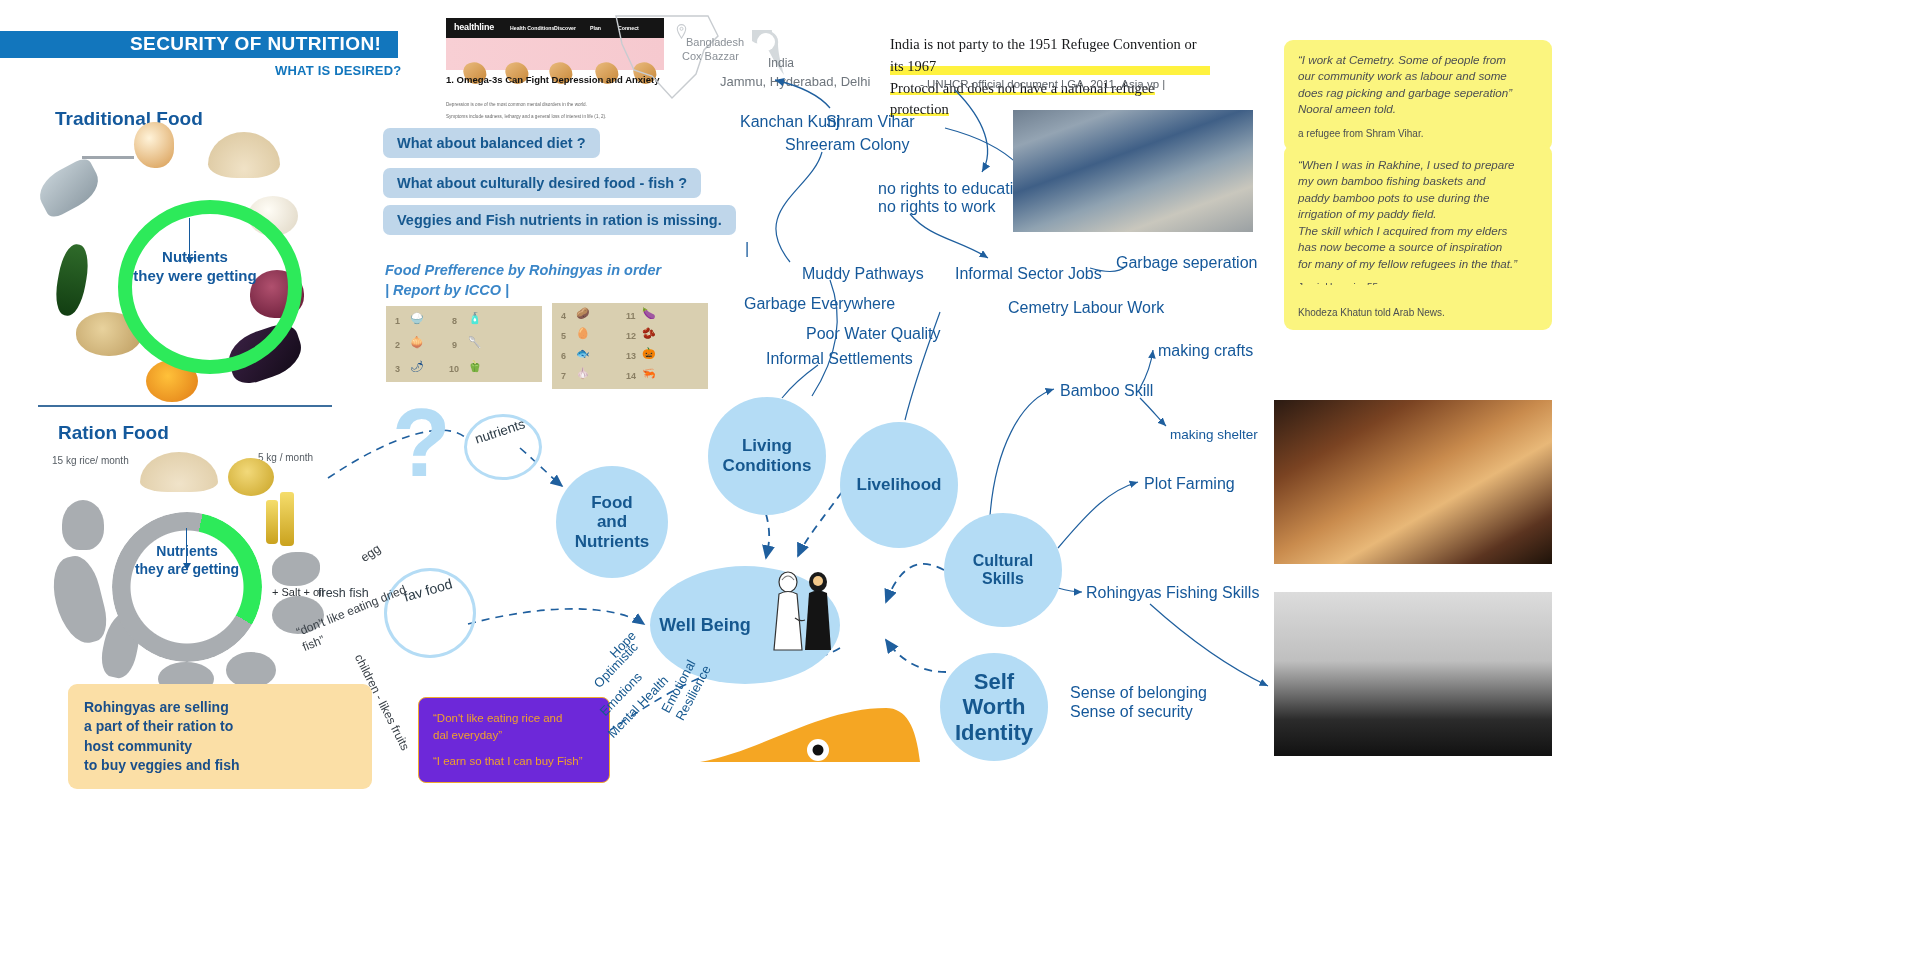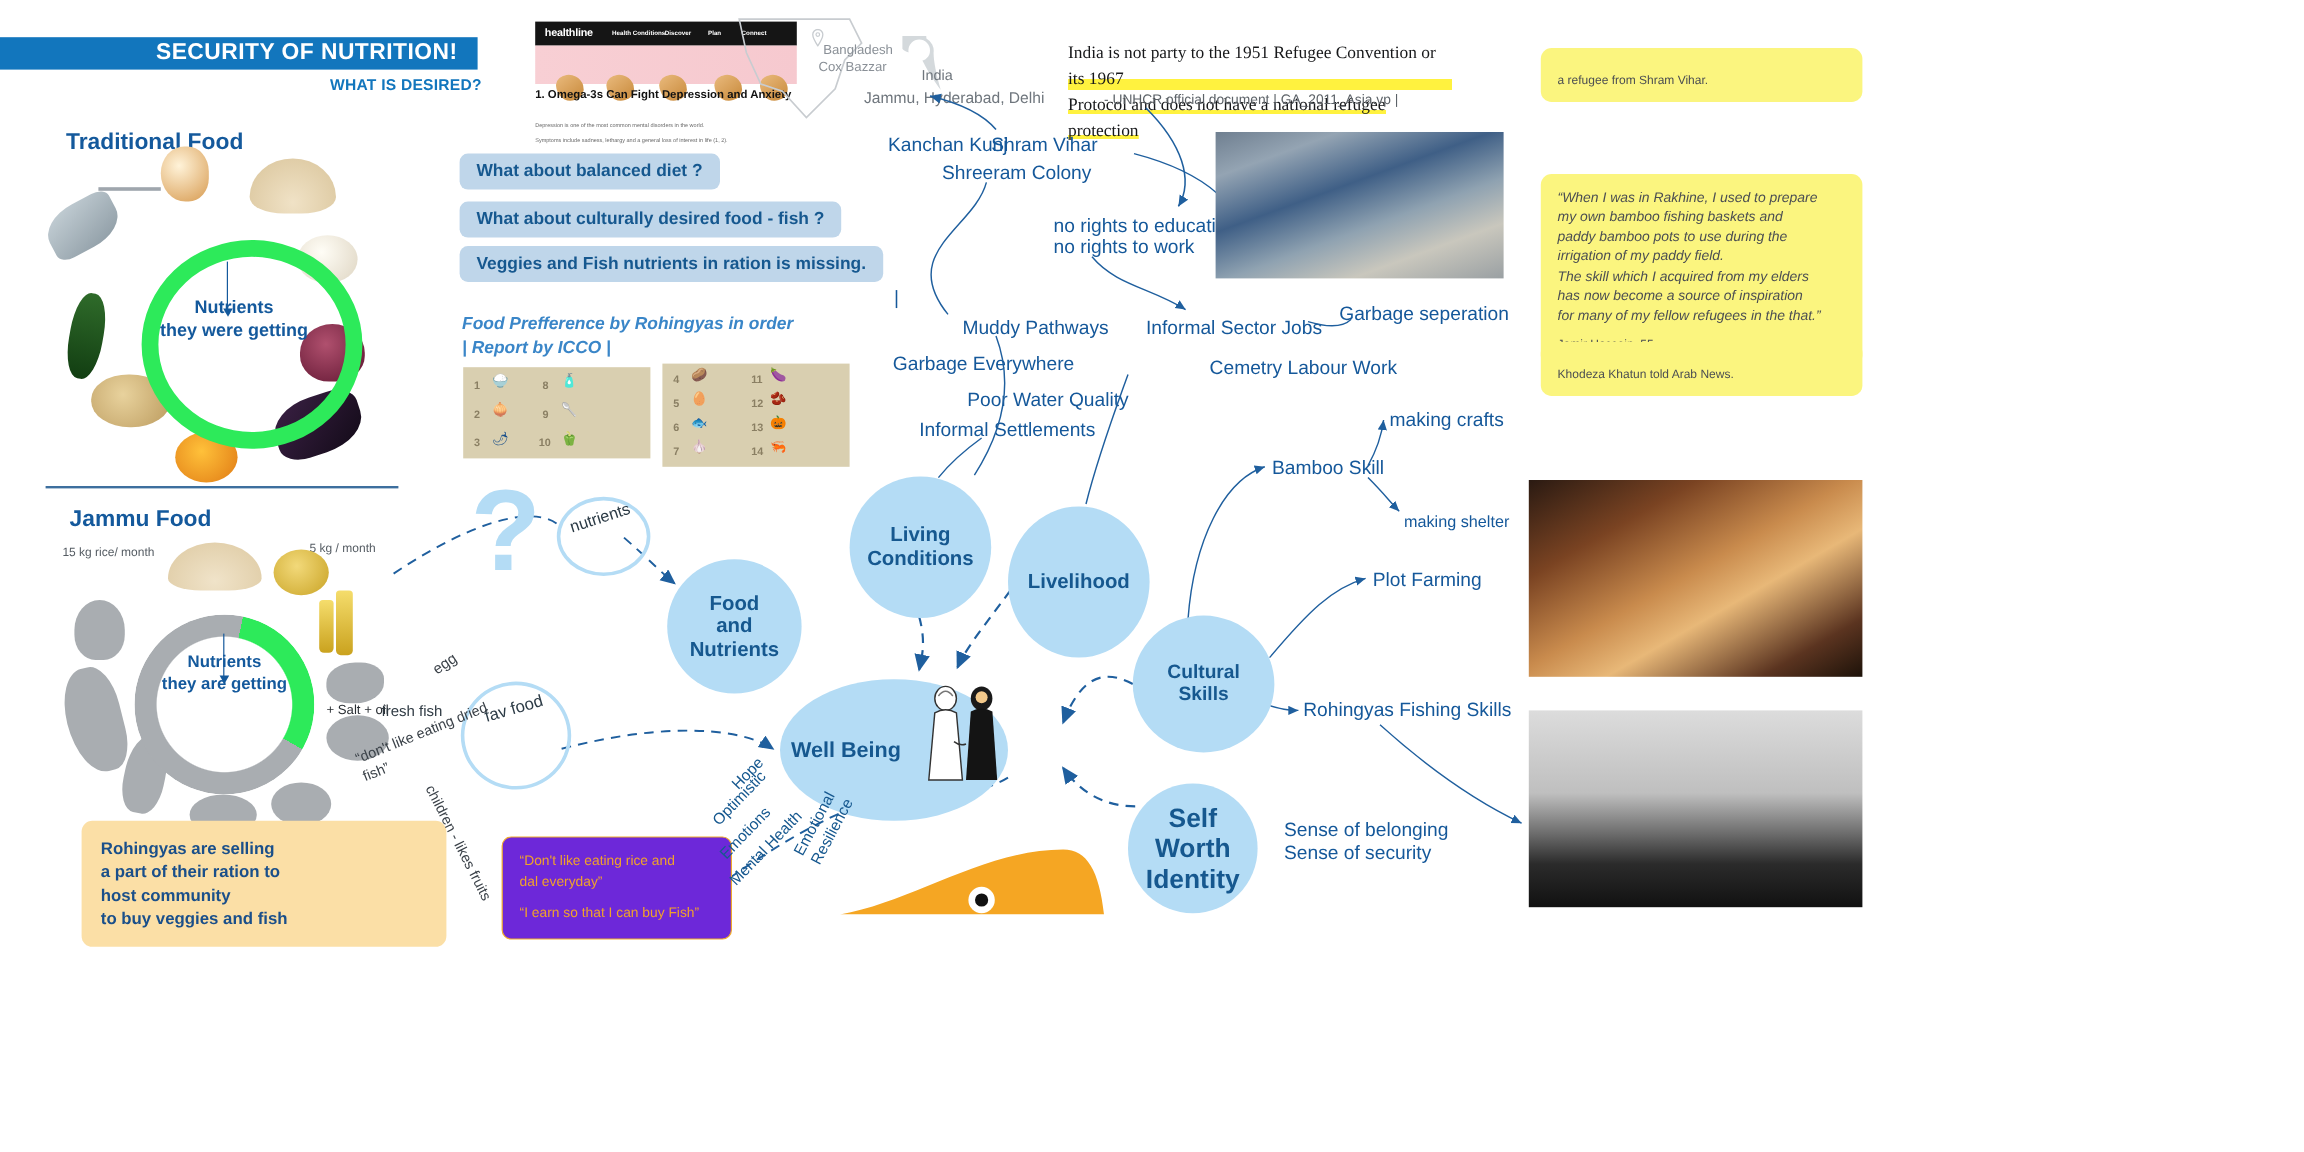--- a/index.html
+++ b/index.html
@@ -178,21 +178,21 @@
 <div class="abs food f-potato"></div>
 <div class="abs food f-chili"></div>
 <div class="abs" id="trad-ring"></div>
 <div class="abs" id="trad-arrow"></div>
 <div class="abs" id="trad-center">
   <div>Nutrients</div>
   <div>they were getting</div>
 </div>
 
 <div class="abs" id="divider"></div>
-<div class="abs sec-head" id="ration-head">Jammu Food</div>
+<div class="abs sec-head" id="ration-head">Ration Food</div>
 <div class="abs ration-lbl" id="lbl-rice">15 kg rice/ month</div>
 <div class="abs ration-lbl" id="lbl-dal">5 kg / month</div>
 <div class="abs" id="lbl-saltoil">+ Salt + oil</div>
 <div class="abs food r-rice"></div>
 <div class="abs food r-dal"></div>
 <div class="abs r-oil1"></div>
 <div class="abs r-oil2"></div>
 <div class="grey-blob gb1"></div>
 <div class="grey-blob gb2"></div>
 <div class="grey-blob gb3"></div>
@@ -435,20 +435,26 @@
   <path d="M0 62 C 60 52, 120 8, 186 8 C 206 8, 216 26, 220 62 Z" fill="#f5a623"></path>
   <circle cx="118" cy="50" r="11" fill="#ffffff"></circle>
   <circle cx="118" cy="50" r="5.5" fill="#111111"></circle>
 </svg>
 
 <div class="photo" id="photo-garbage"></div>
 <div class="photo" id="photo-family"></div>
 <div class="photo" id="photo-fisher"></div>
 
 <div class="ycard" id="y1">
+  <div class="yq">
+    <div>“I work at Cemetry. Some of people from</div>
+    <div>our community work as labour and some</div>
+    <div>does rag picking and garbage seperation”</div>
+    <div>Nooral ameen told.</div>
+  </div>
   <div class="yattr">a refugee from Shram Vihar.</div>
 </div>
 
 <div class="ycard" id="y2">
   <div class="yq">
     <div>“When I was in Rakhine, I used to prepare</div>
     <div>my own bamboo fishing baskets and</div>
     <div>paddy bamboo pots to use during the</div>
     <div>irrigation of my paddy field.</div>
     <div>The skill which I acquired from my elders</div>

